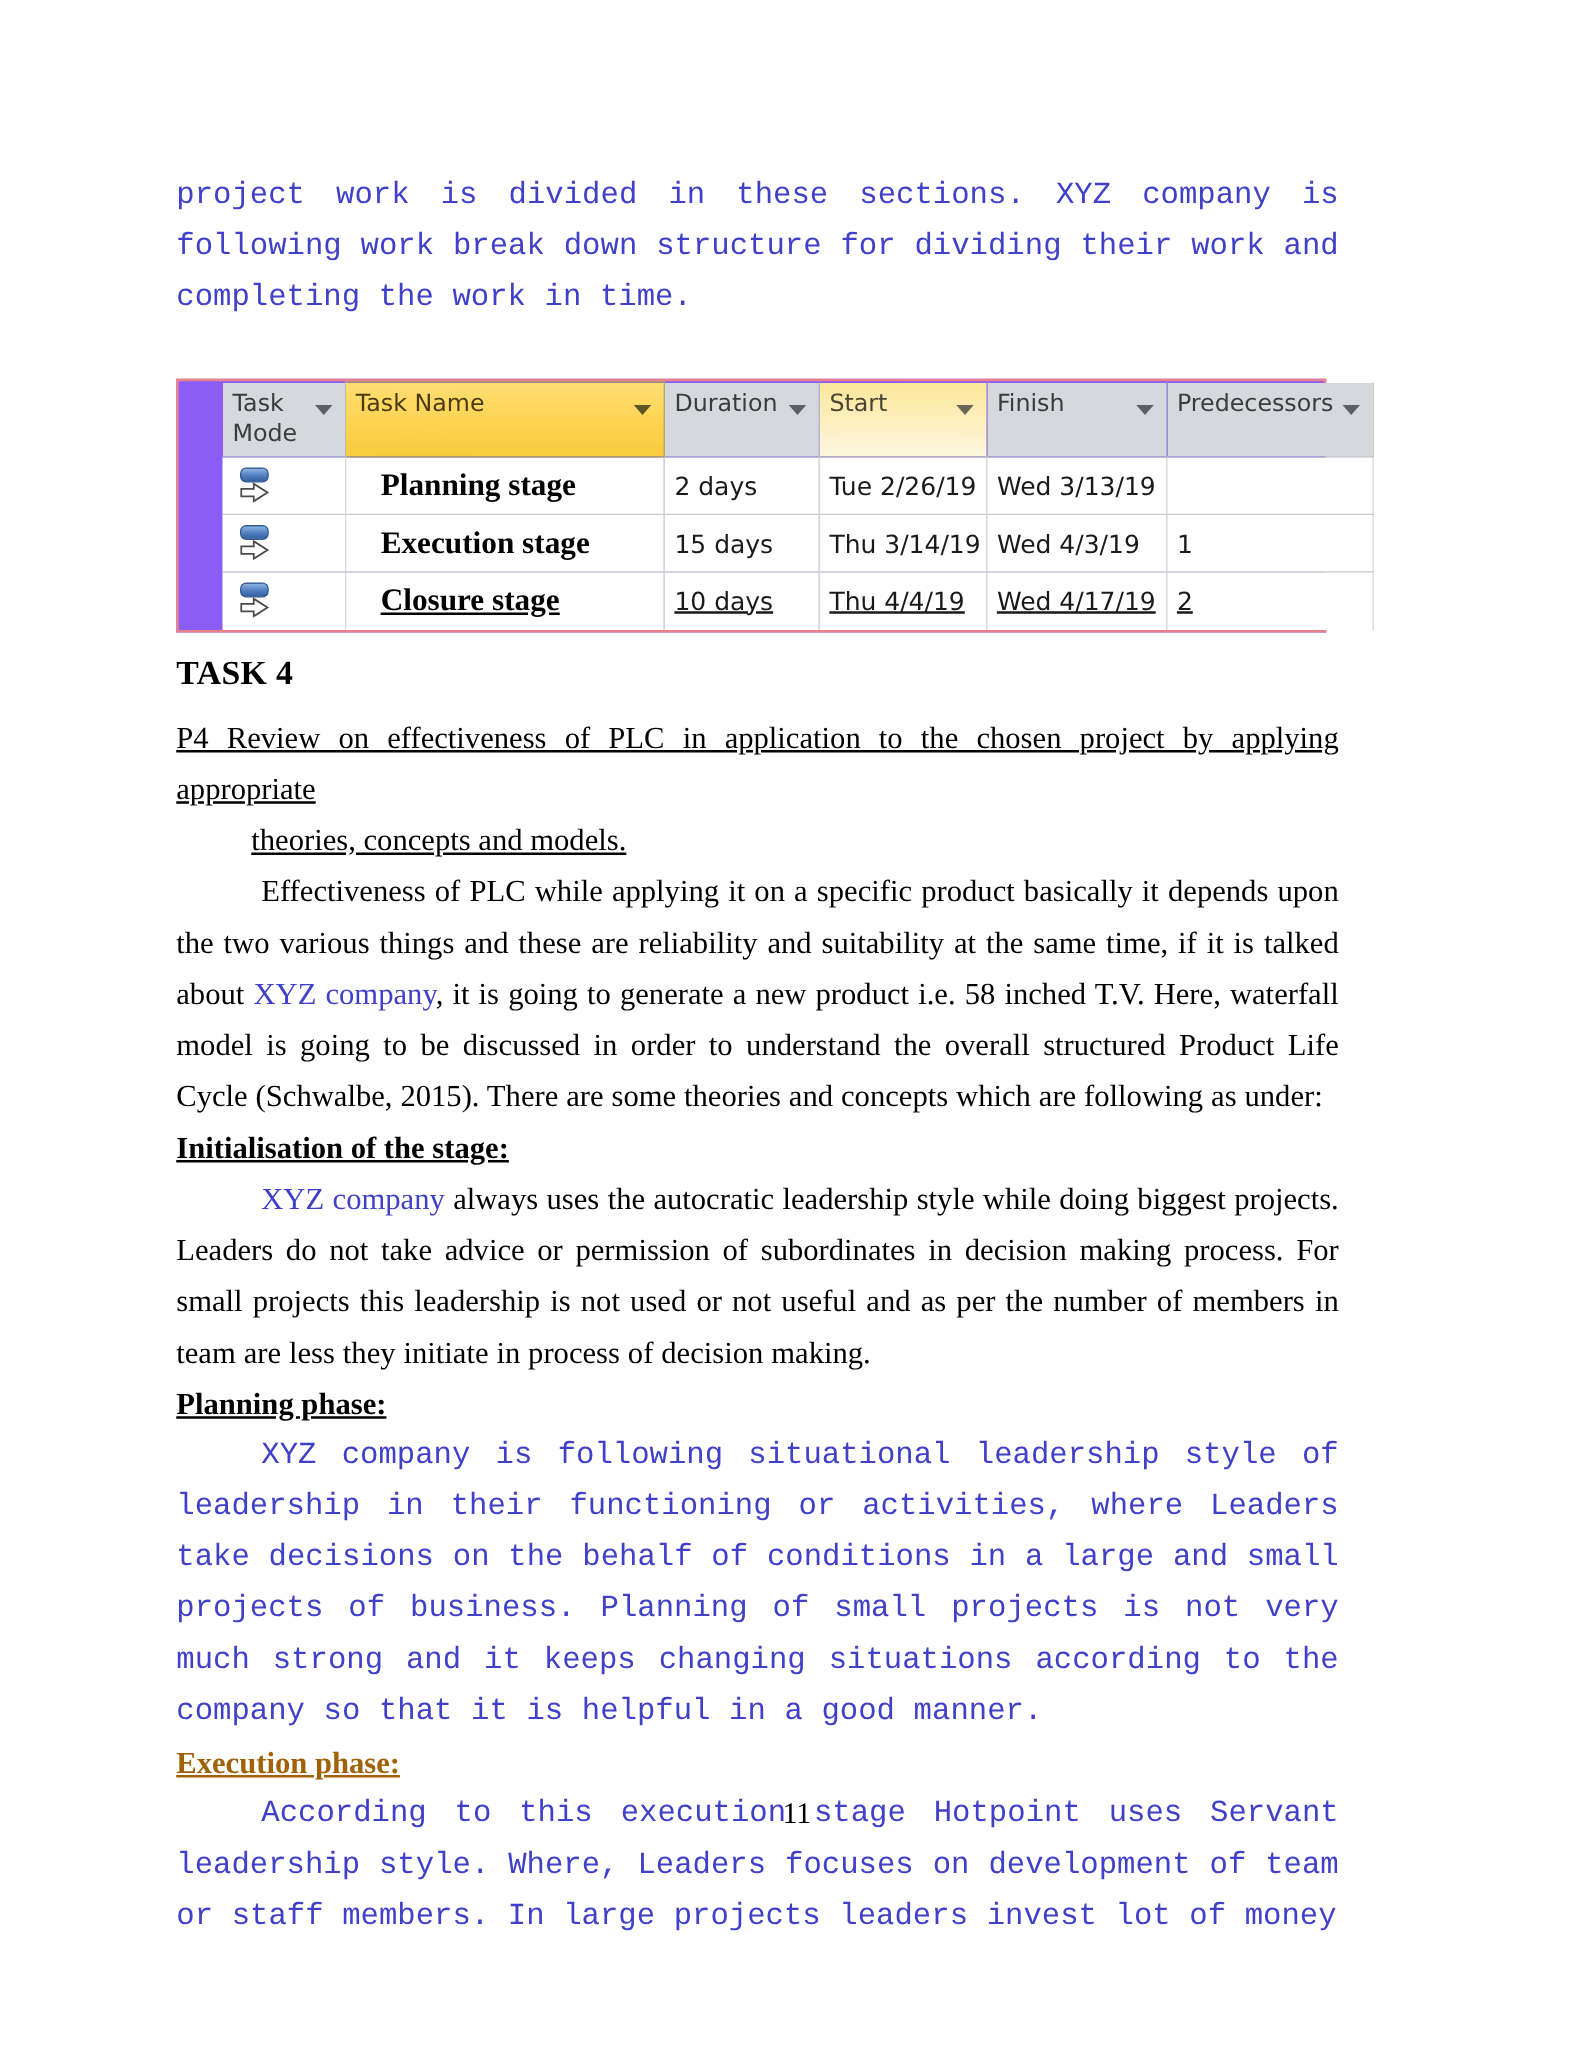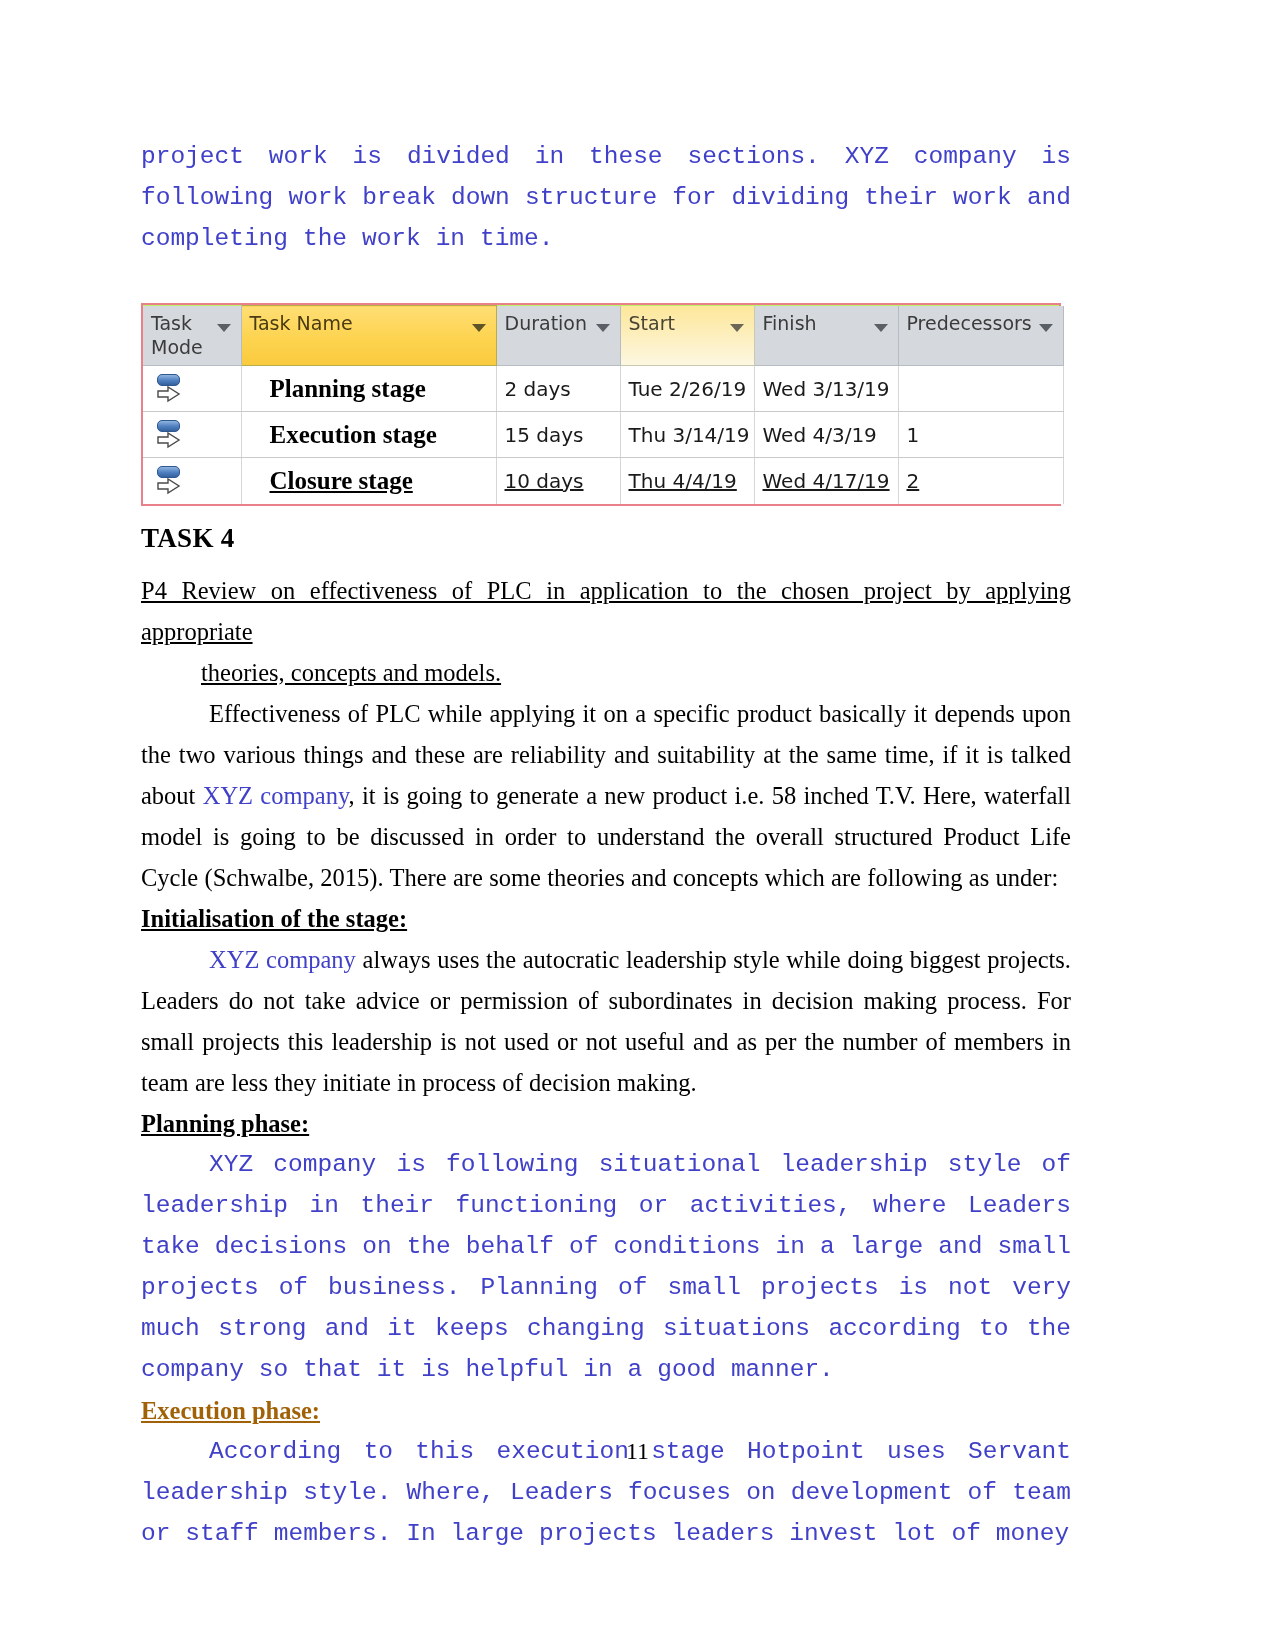--- a/index.html
+++ b/index.html
@@ -83,22 +83,23 @@
     text-decoration: underline;
   }
   .phase-heading.blue { color: #a16207; }
 
   
   .proj-table-wrap {
     position: relative;
     width: 920px;
     margin: 0;
     border: 2px solid #e8818a;
-    background: #bef264;
+    background: #8b5cf6;
     box-sizing: border-box;
+    padding-left: 35px;
   }
   table.proj {
     border-collapse: collapse;
     width: 100%;
     table-layout: fixed;
     font-family: "DejaVu Sans", "Liberation Sans", sans-serif;
   }
   table.proj col.c-mode   { width: 98px; }
   table.proj col.c-name   { width: 255px; }
   table.proj col.c-dur    { width: 124px; }

